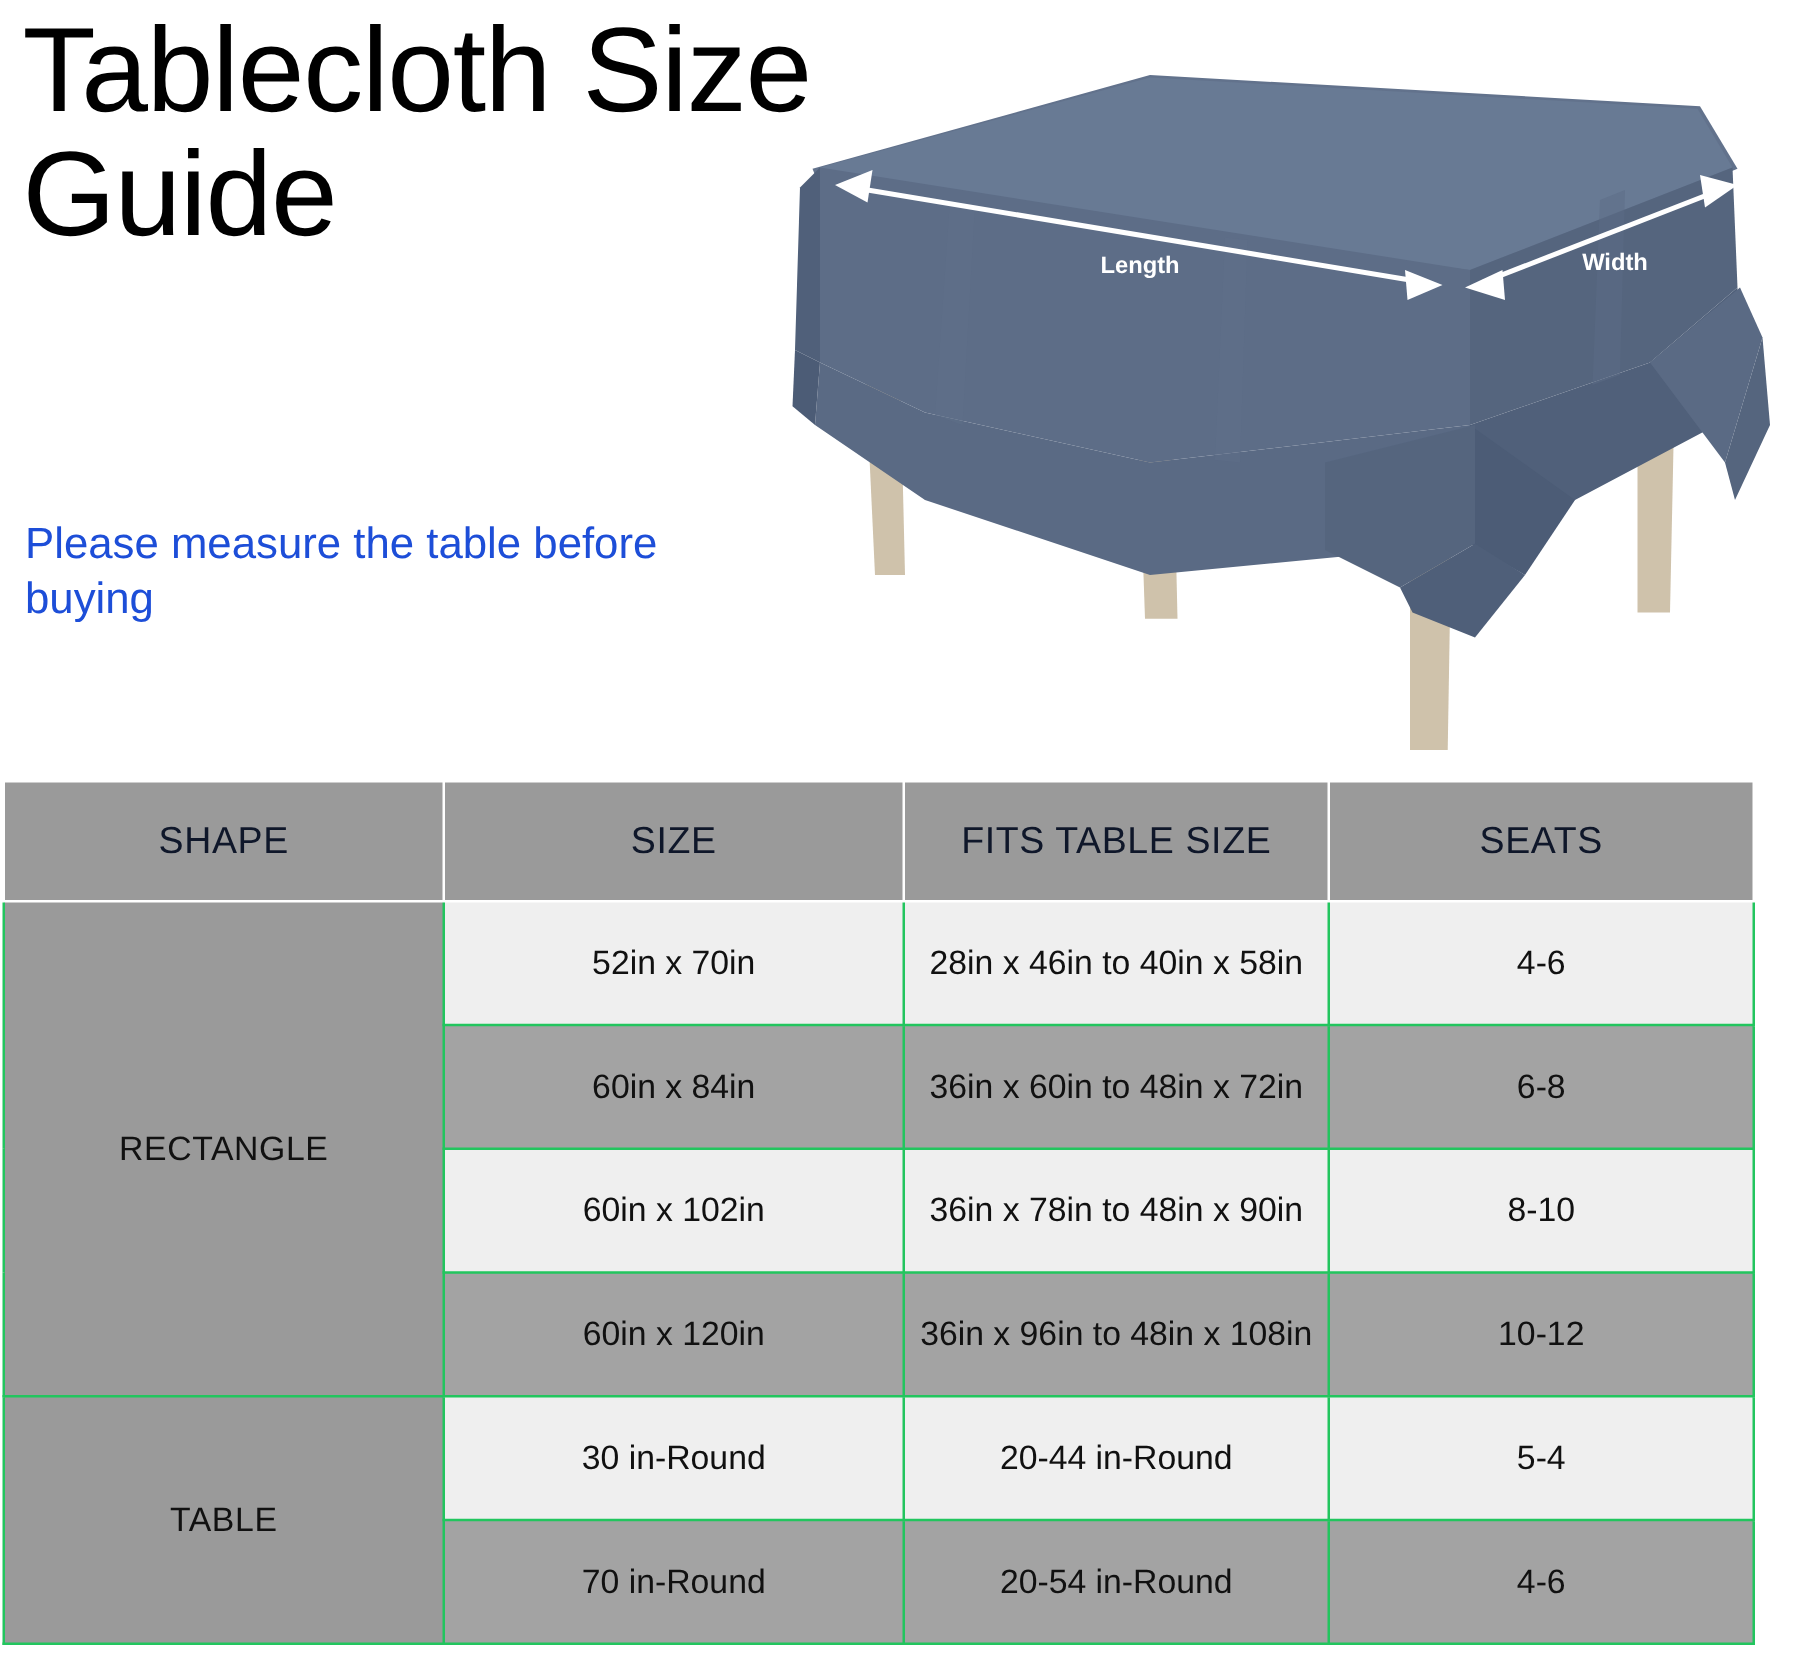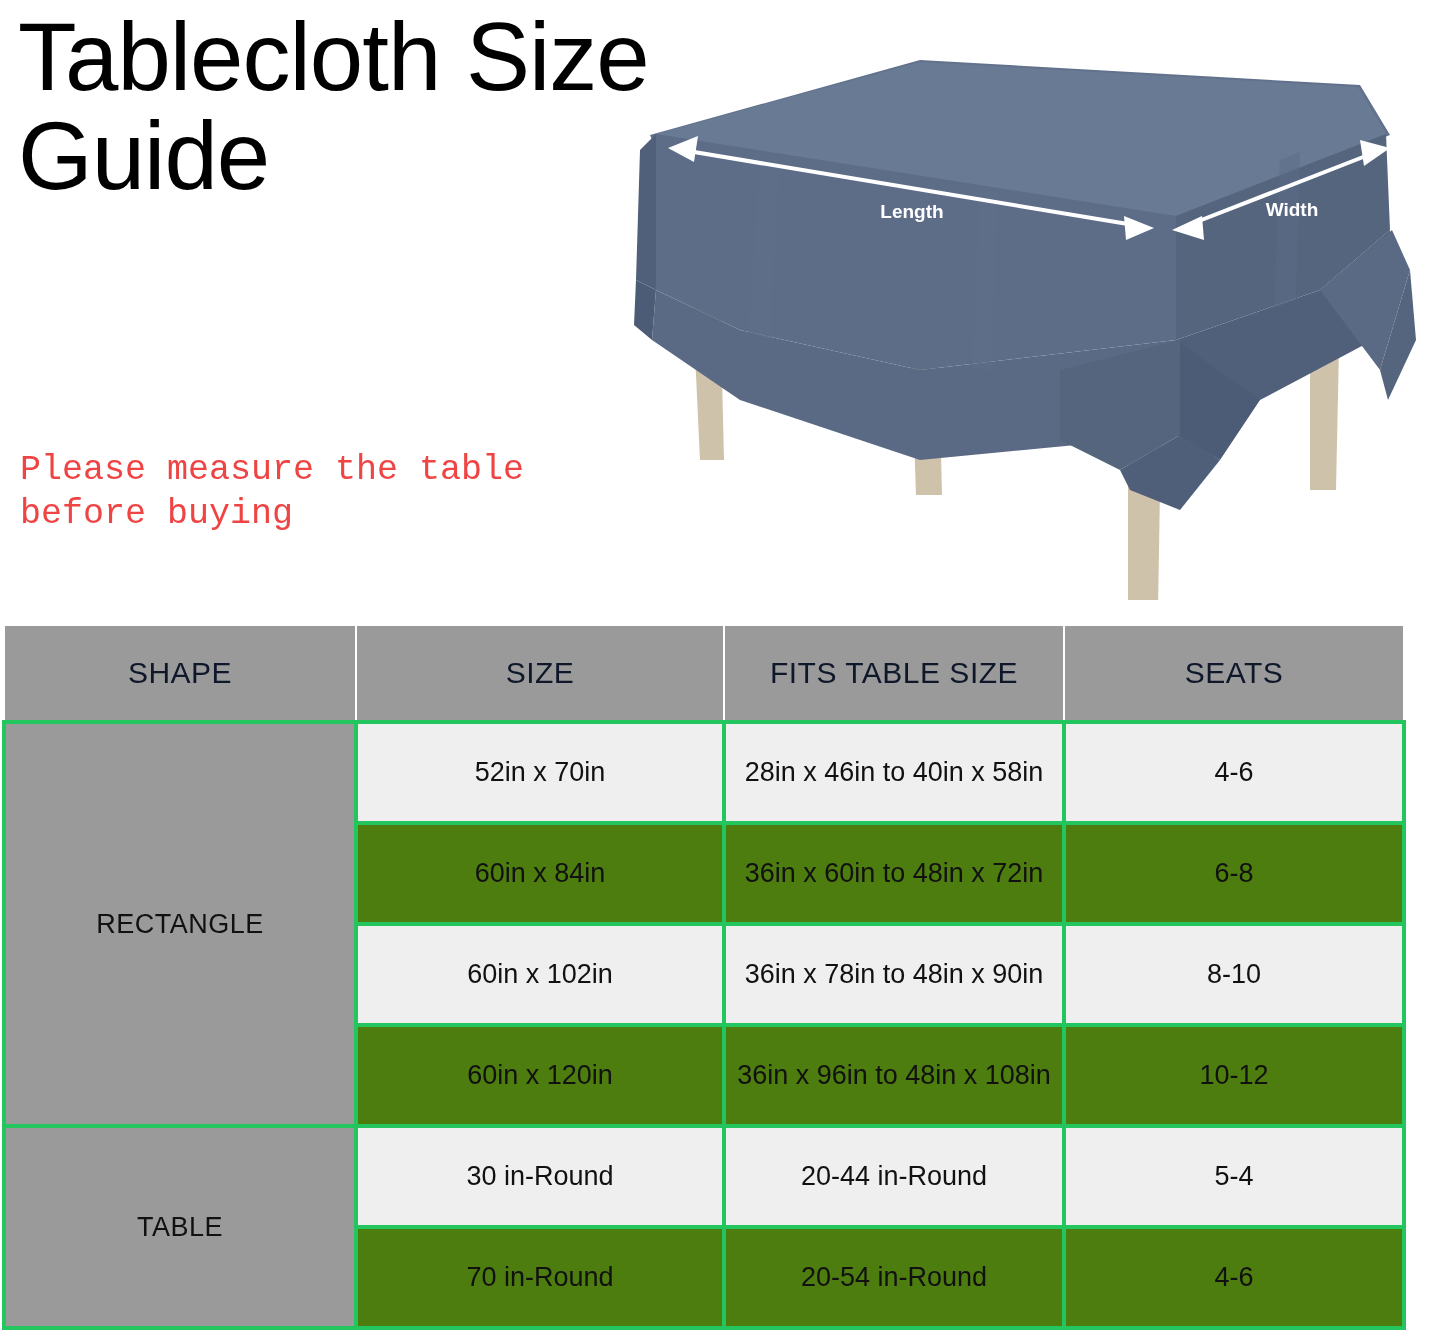--- a/index.html
+++ b/index.html
@@ -30,26 +30,25 @@
     width: 640px;
     font-size: 96px;
     line-height: 1.03;
     font-weight: normal;
     letter-spacing: -1px;
     color: #000000;
   }
   .subtitle {
     position: absolute;
     left: 20px;
-    top: 449px;
+    top: 413px;
     width: 560px;
     font-size: 35px;
     line-height: 1.25;
-    color: #ef4444;
-    font-family: Liberation Mono, monospace;
+    color: #1d4ed8;
   }
 
   
   .illustration {
     position: absolute;
     left: 620px;
     top: 40px;
     width: 810px;
     height: 560px;
     text-align: center;
@@ -76,28 +75,28 @@
     background: #9a9a9a;
     color: #0f172a;
     font-size: 30px;
     font-weight: normal;
     letter-spacing: 0.5px;
     height: 92px;
     text-align: center;
     border: 2px solid #ffffff;
   }
   .size-table td {
-    border: 4px solid #22c55e;
+    border: 2px solid #22c55e;
     text-align: center;
     font-size: 27px;
     color: #111111;
     height: 95px;
     background: #efefef;
   }
-  .size-table td.alt { background: #4d7c0f; }
+  .size-table td.alt { background: #a3a3a3; }
   .shape-cell {
     background: #9a9a9a !important;
     color: #ffffff;
     font-size: 30px;
     letter-spacing: 0.5px;
     vertical-align: middle;
   }
 </style>
 </head>
 <body>

